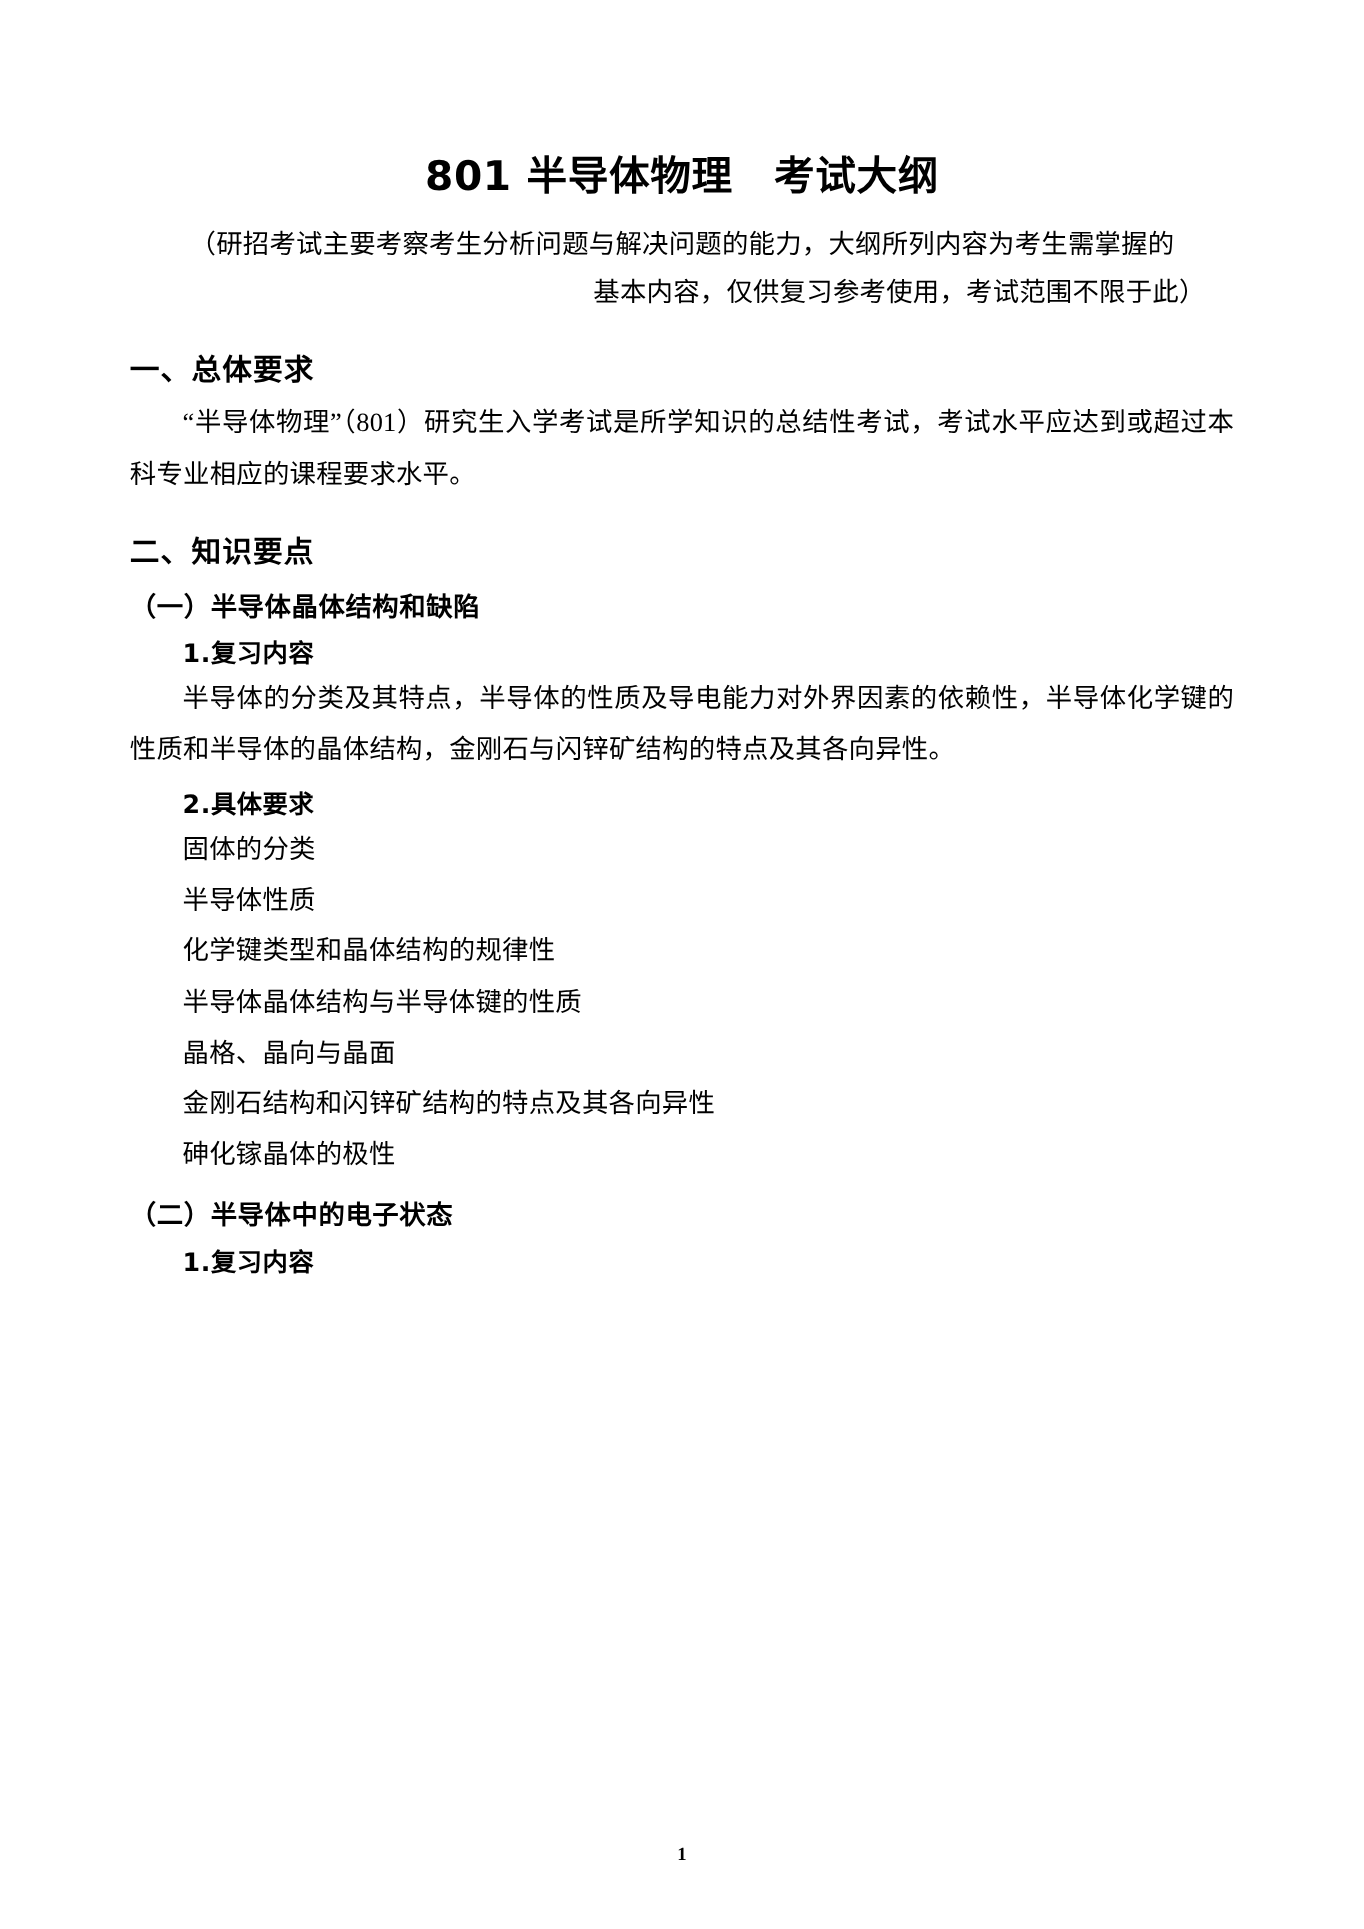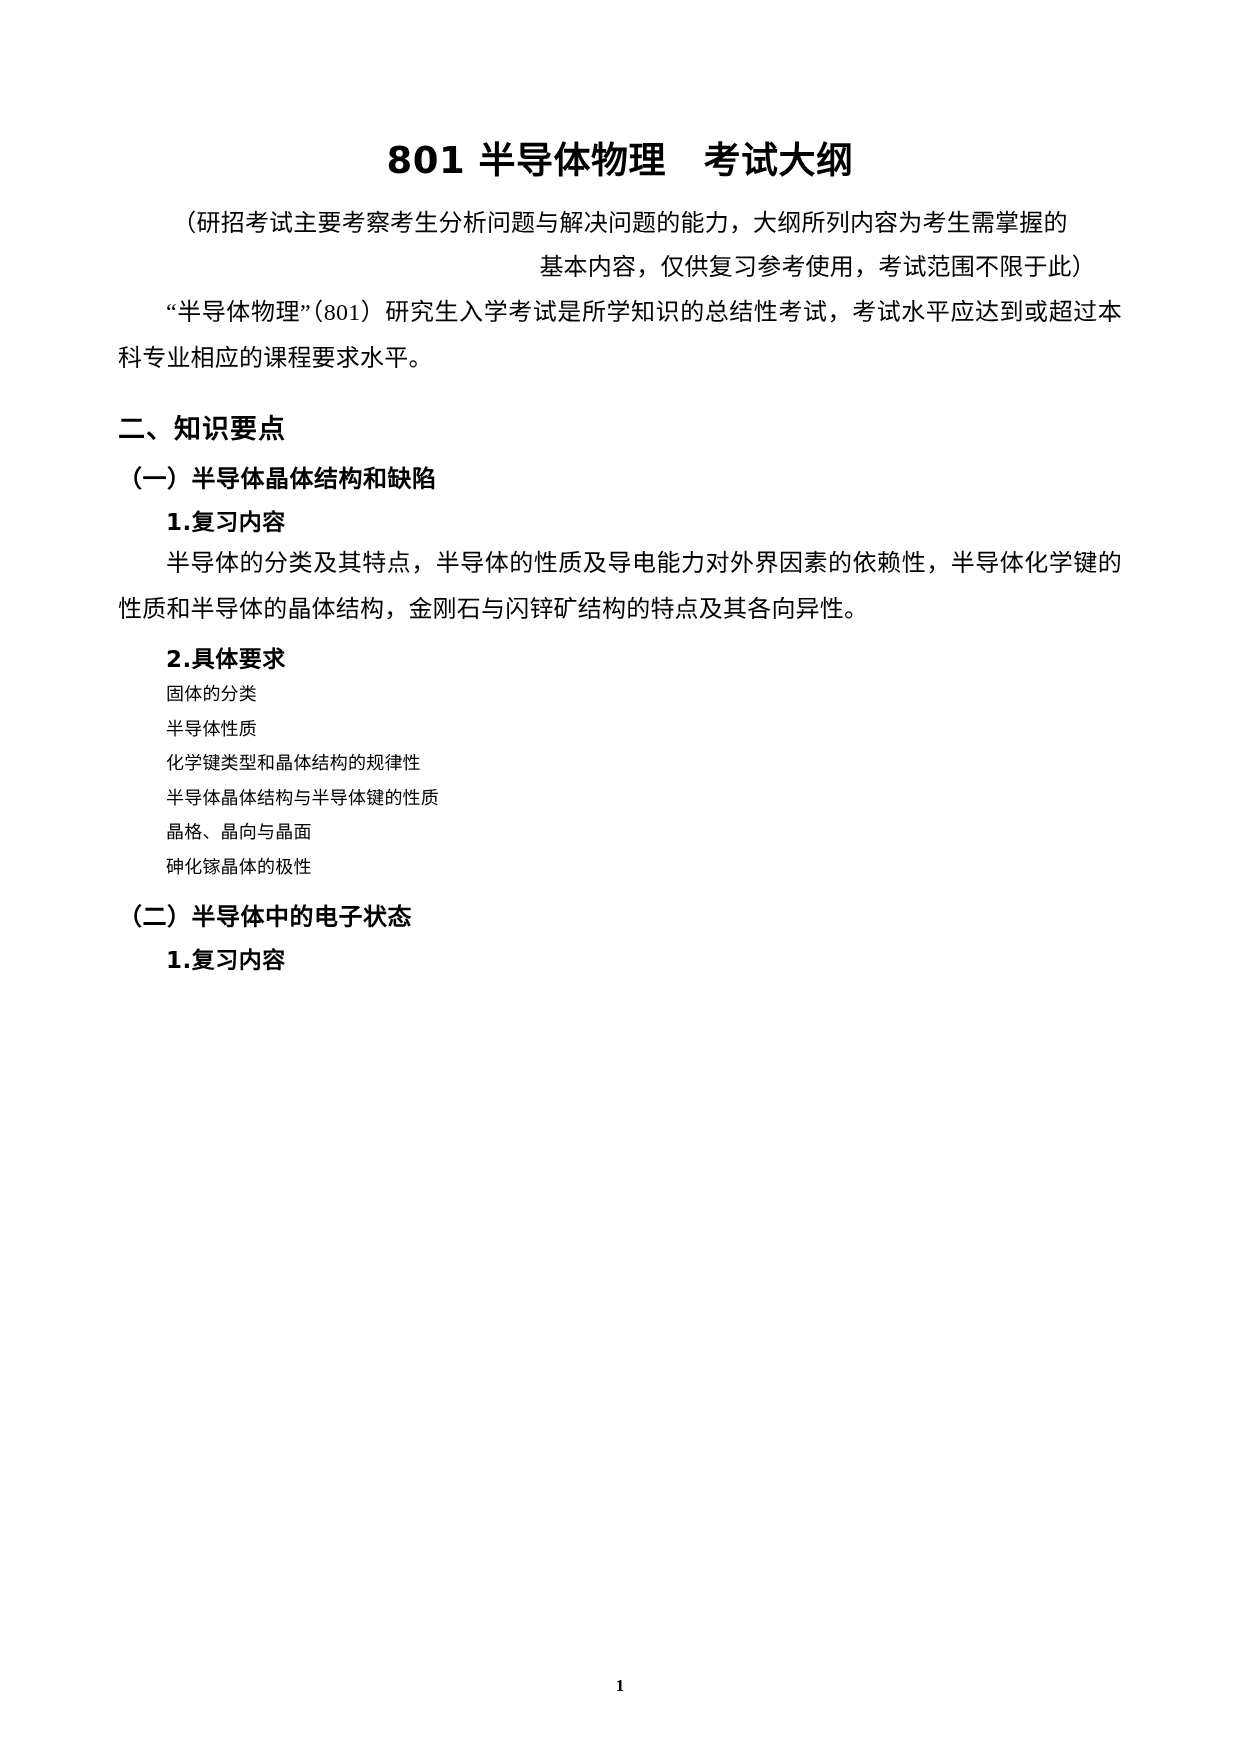--- a/index.html
+++ b/index.html
@@ -88,21 +88,21 @@
   }
 
   
   ul.item-list {
     list-style: none;
     margin: 0;
     padding: 0;
   }
   ul.item-list > li {
     font-family: "Liberation Serif", "DejaVu Serif", serif;
-    font-size: 18px;
+    font-size: 24px;
     line-height: 1.92;
     padding-left: 48px;
     letter-spacing: 0.2px;
   }
 
   
   .page-number {
     position: absolute;
     left: 0;
     right: 0;
@@ -118,40 +118,42 @@
 
 <div class="page">
 
   <h1 class="doc-title">801 半导体物理　考试大纲</h1>
 
   <div class="doc-subtitle">
     <span class="sub-line line1">（研招考试主要考察考生分析问题与解决问题的能力，大纲所列内容为考生需掌握的</span>
     <span class="sub-line line2">基本内容，仅供复习参考使用，考试范围不限于此）</span>
   </div>
 
+  <h2 class="sec-h1">一、总体要求</h2>
 
 
   <p class="body-para">“半导体物理”（801）研究生入学考试是所学知识的总结性考试，考试水平应达到或超过本科专业相应的课程要求水平。</p>
 
   <h2 class="sec-h1">二、知识要点</h2>
 
   <h3 class="sec-h2">（一）半导体晶体结构和缺陷</h3>
 
   <h4 class="sec-h3">1.复习内容</h4>
 
   <p class="body-para">半导体的分类及其特点，半导体的性质及导电能力对外界因素的依赖性，半导体化学键的性质和半导体的晶体结构，金刚石与闪锌矿结构的特点及其各向异性。</p>
 
   <h4 class="sec-h3">2.具体要求</h4>
 
   <ul class="item-list">
     <li>固体的分类</li>
     <li>半导体性质</li>
     <li>化学键类型和晶体结构的规律性</li>
     <li>半导体晶体结构与半导体键的性质</li>
     <li>晶格、晶向与晶面</li>
+    <li>金刚石结构和闪锌矿结构的特点及其各向异性</li>
     <li>砷化镓晶体的极性</li>
   </ul>
 
   <h3 class="sec-h2">（二）半导体中的电子状态</h3>
 
   <h4 class="sec-h3">1.复习内容</h4>
 
   <div class="page-number">1</div>
 
 </div>

